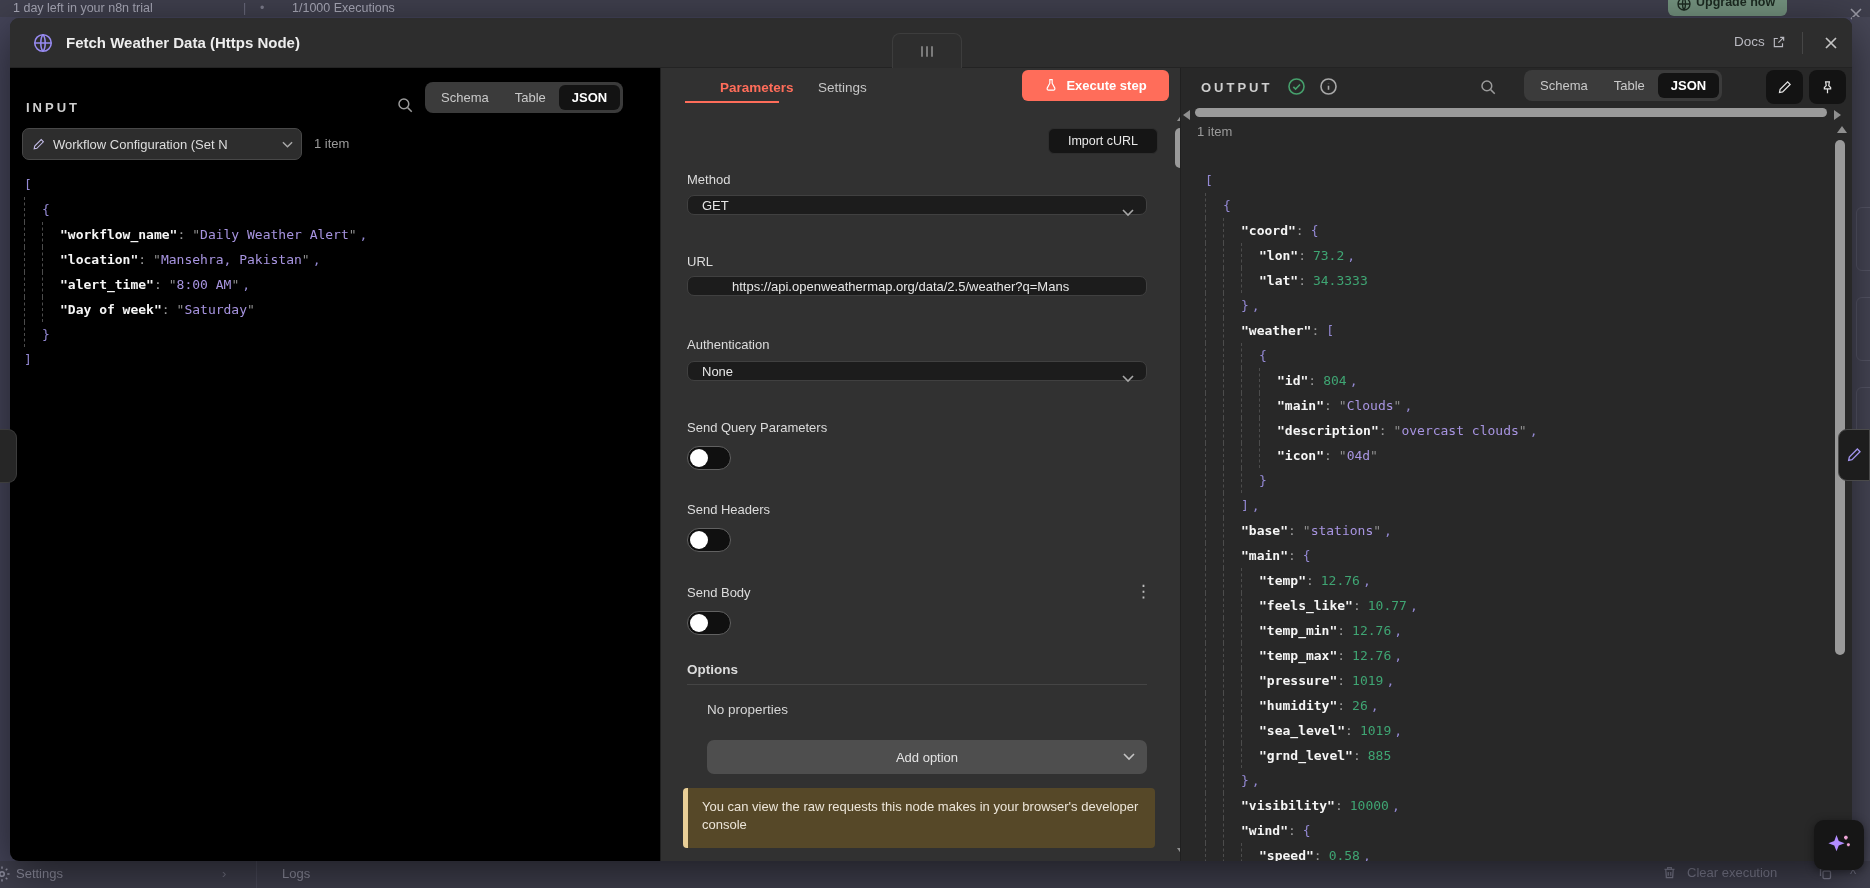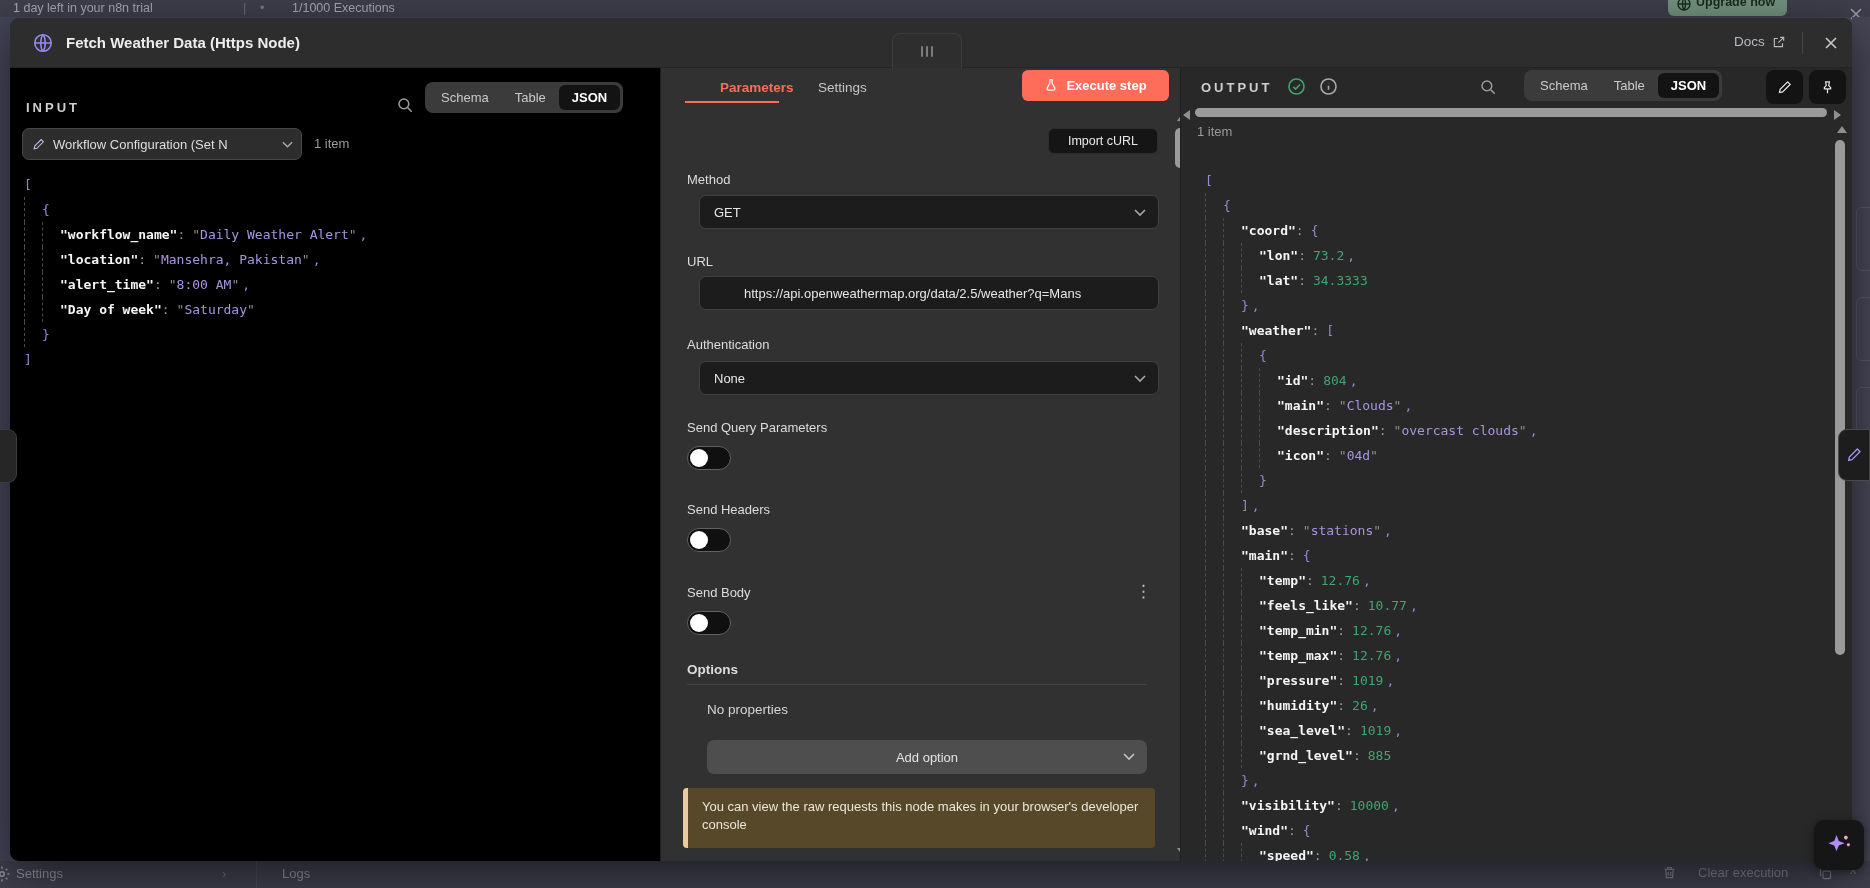--- a/index.html
+++ b/index.html
@@ -24,21 +24,21 @@
   .canvas-right { left:1852px; top:17px; width:18px; height:844px; background:#474757; }
   .cr-card { position:absolute; left:4px; width:20px; height:64px; border:1px solid #585869; border-radius:6px; }
 
   
   .footer { left:0; top:861px; width:1870px; height:27px; background:#3f3f4d; color:#8f8fa0; font-size:13px; }
   .footer .f-txt { position:absolute; top:5px; white-space:nowrap; }
   .f-settings { left:16px; }
   .f-chev { left:222px; color:#73738300; color:#737383; }
   .f-div { position:absolute; left:256px; top:0; width:1px; height:27px; background:#4b4b5b; }
   .f-logs { left:282px; }
-  .f-clear-wrap { position:absolute; left:1662px; top:4px; display:flex; gap:21px; align-items:center; color:#7d7d90; }
+  .f-clear-wrap { position:absolute; left:1662px; top:4px; display:flex; gap:10px; align-items:center; color:#7d7d90; }
   .f-gear { position:absolute; left:-7px; top:4px; }
   .f-up { position:absolute; left:1850px; top:5px; color:#7d7d90; font-size:13px; }
   .f-copy { position:absolute; left:1818px; top:5px; }
 
   
   .modal { left:10px; top:18px; width:1842px; height:843px; background:#2d2d2d; border-radius:9px;
            box-shadow:0 12px 48px rgba(0,0,0,.55); }
   .m-header { position:absolute; left:0; top:0; width:1842px; height:50px; border-bottom:1px solid #232323;
               border-radius:9px 9px 0 0; background:#2d2d2d; }
   .m-title { position:absolute; left:56px; top:16px; font-size:15px; color:#ededed; font-weight:700; }
@@ -84,22 +84,22 @@
   .tk-c { color:#9489d4; margin-left:3px; }
 
   
   .mid-tab { position:absolute; top:12px; font-size:13.5px; }
   .mid-underline { position:absolute; top:33px; height:2px; background:#ff6d5a; }
   .exec { position:absolute; left:361px; top:2px; width:147px; height:31px; background:#ff6d5a; border-radius:6px;
           color:#fff; font-size:13px; font-weight:700; display:flex; align-items:center; justify-content:center; gap:8px; }
   .impc { position:absolute; left:387px; top:60px; width:110px; height:26px; background:#151515; border:1px solid #2d2d2d;
           border-radius:6px; color:#e9e9e9; font-size:12.5px; display:flex; align-items:center; justify-content:center; }
   .flabel { position:absolute; font-size:13px; color:#dcdcdc; }
-  .sel, .txtin { position:absolute; left:26px; width:460px; height:34px; background:#1c1c1c; border:1px solid #404040;
-          border-radius:7px; color:#e6e6e6; font-size:13px;margin-left:12px; }
+  .sel, .txtin { position:absolute; left:26px; width:460px; height:20px; background:#1c1c1c; border:1px solid #404040;
+          border-radius:7px; color:#e6e6e6; font-size:13px; }
   .sel { display:flex; align-items:center; padding:0 14px; }
   .sel svg { position:absolute; right:12px; top:13px; }
   .txtin { padding:0 13px; font-family:"Liberation Sans",sans-serif; outline:none; }
   .toggle { position:absolute; left:26px; width:44px; height:24px; border-radius:12px; background:#101010;
             border:1px solid #616161; }
   .toggle .knob { position:absolute; left:2px; top:2px; width:18px; height:18px; border-radius:50%; background:#fff; }
   .kebab { position:absolute; left:474px; font-size:17px; color:#bdbdbd; letter-spacing:0; line-height:16px; }
   .opt-hr { position:absolute; left:26px; top:616px; width:460px; height:1px; background:#454545; }
   .noprops { position:absolute; left:46px; top:634px; font-size:13.5px; color:#d6d6d6; }
   .add-opt { position:absolute; left:46px; top:672px; width:440px; height:34px; background:#4e4e4e; border-radius:7px;

